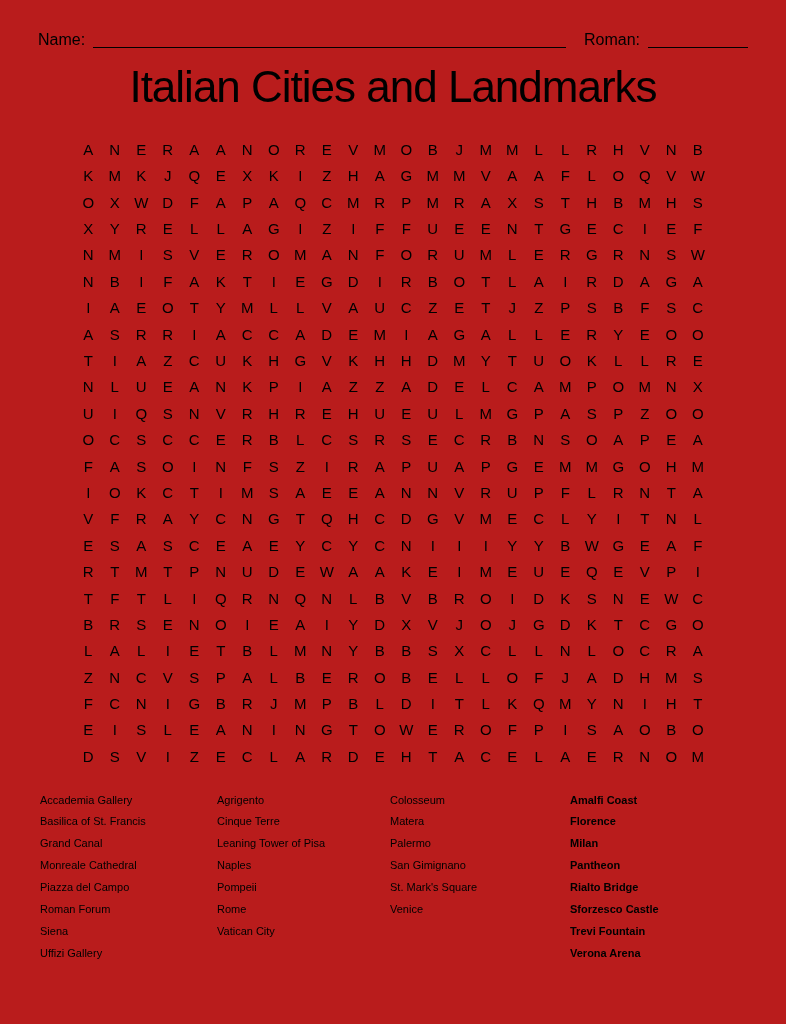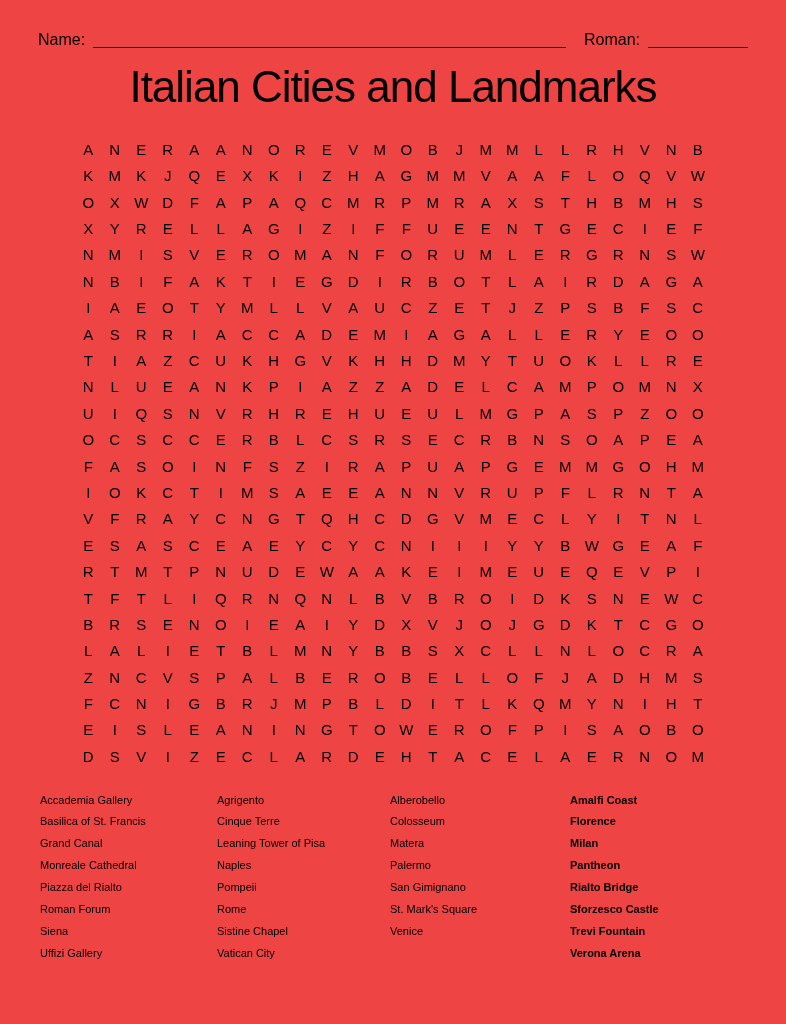--- a/index.html
+++ b/index.html
@@ -6,21 +6,21 @@
     margin: 0;
     padding: 0;
     background: #ffffff;
     color: #000000;
     font-family: "Liberation Sans", "DejaVu Sans", sans-serif;
   }
   .page {
     position: relative;
     width: 786px;
     height: 1024px;
-    background: #ef4444;
+    background: #b91c1c;
     overflow: hidden;
     box-sizing: border-box;
   }
   
   .header {
     display: flex;
     align-items: flex-end;
     padding: 30px 38px 0 38px;
     font-size: 16px;
     line-height: 20px;
@@ -671,37 +671,35 @@
       <span class="cell">O</span>
       <span class="cell">M</span>
     </div>
 
   <div class="words">
       <div class="word-col word-col-1">
         <div class="word">Accademia Gallery</div>
         <div class="word">Basilica of St. Francis</div>
         <div class="word">Grand Canal</div>
         <div class="word">Monreale Cathedral</div>
-        <div class="word">Piazza del Rialto</div>
+        <div class="word">Piazza del Campo</div>
         <div class="word">Roman Forum</div>
         <div class="word">Siena</div>
         <div class="word">Uffizi Gallery</div>
       </div>
       <div class="word-col word-col-2">
         <div class="word">Agrigento</div>
         <div class="word">Cinque Terre</div>
         <div class="word">Leaning Tower of Pisa</div>
         <div class="word">Naples</div>
         <div class="word">Pompeii</div>
         <div class="word">Rome</div>
-        <div class="word">Sistine Chapel</div>
         <div class="word">Vatican City</div>
       </div>
       <div class="word-col word-col-3">
-        <div class="word">Alberobello</div>
         <div class="word">Colosseum</div>
         <div class="word">Matera</div>
         <div class="word">Palermo</div>
         <div class="word">San Gimignano</div>
         <div class="word">St. Mark's Square</div>
         <div class="word">Venice</div>
       </div>
       <div class="word-col word-col-4">
         <div class="word">Amalfi Coast</div>
         <div class="word">Florence</div>

